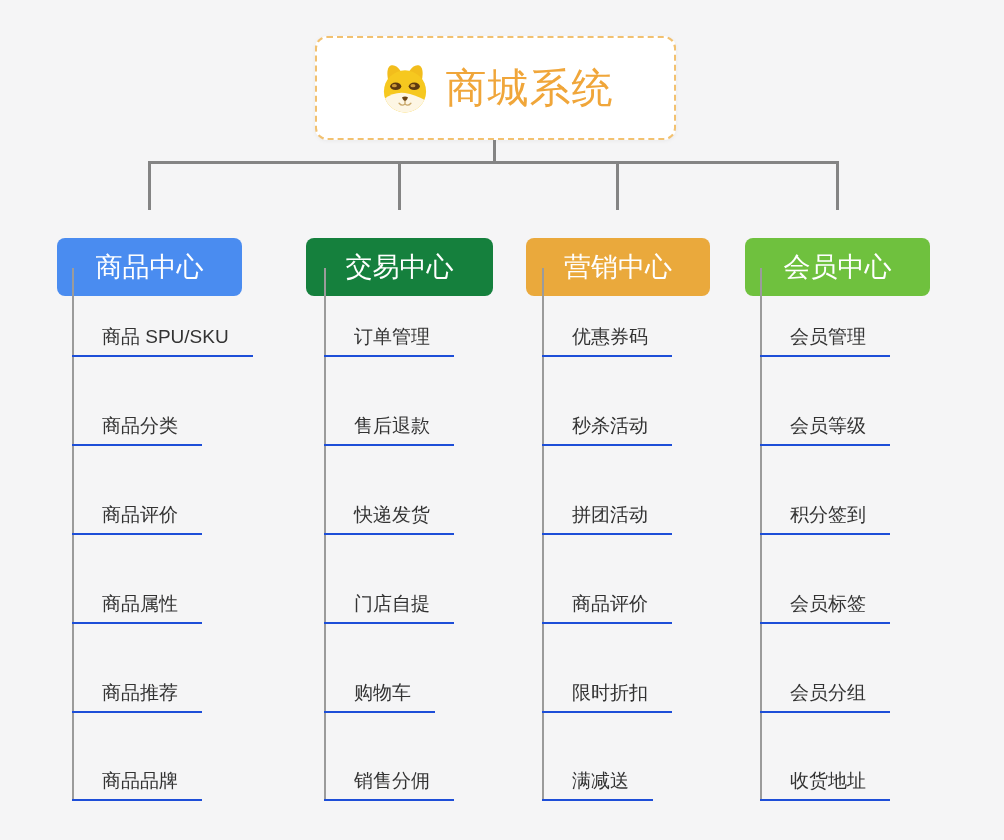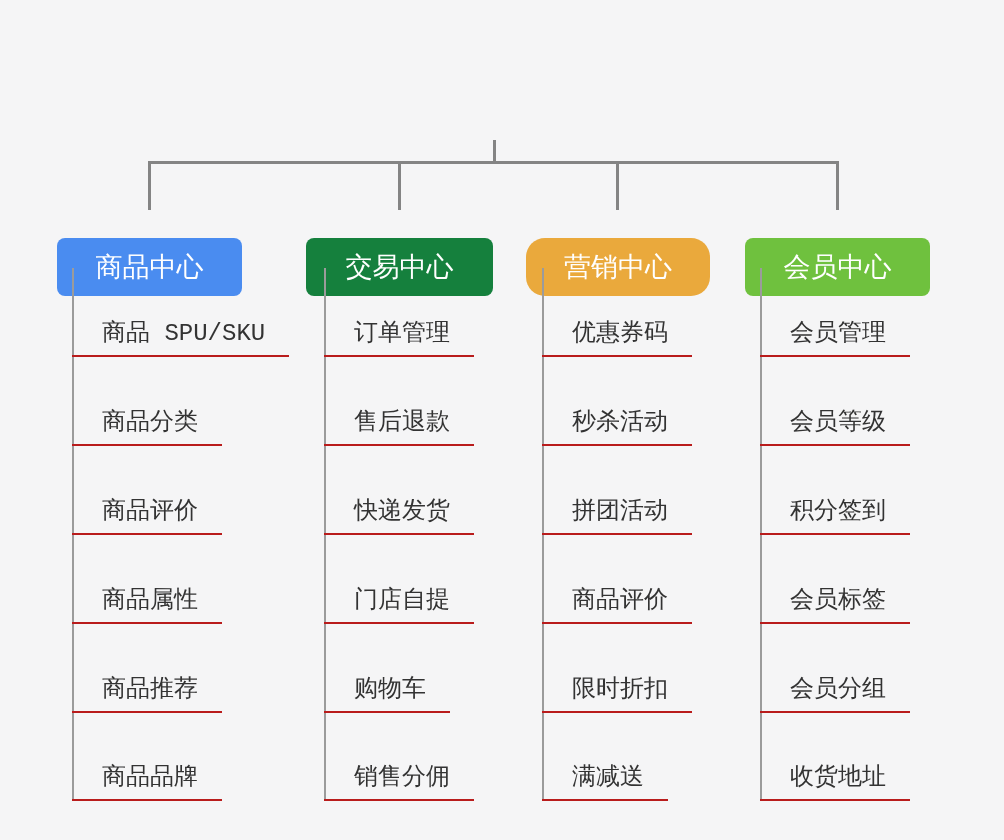--- a/index.html
+++ b/index.html
@@ -38,45 +38,63 @@
   
   .branch{
     position:absolute;top:210px;height:58px;border-radius:8px;
     color:#ffffff;font-size:27px;line-height:1;
     display:flex;align-items:center;justify-content:center;
     white-space:nowrap;
     margin-top:28px;
   }
   .b0{left:57px;width:185px;}
   .b1{left:306px;width:187px;}
-  .b2{left:526px;width:184px;border-radius:19px;}
+  .b2{left:526px;width:184px;}
   .b3{left:745px;width:185px;text-align:right;}
 
   
   .col{position:absolute;top:268px;height:533px;}
   .c0{left:72px;}
   .c1{left:324px;}
   .c2{left:542px;}
   .c3{left:760px;}
   .vline{position:absolute;left:0;top:0;width:2px;height:533px;background:#9b9b9b;}
   .leaf{
     position:absolute;left:0;
     padding:0 24px 6px 30px;
-    border-bottom:2px solid #b91c1c;
-    font-size:24px;line-height:1.2;color:#333333;
-    white-space:nowrap;box-sizing:border-box;font-family:Liberation Mono, monospace;
+    border-bottom:2px solid #1d4ed8;
+    font-size:19px;line-height:1.2;color:#333333;
+    white-space:nowrap;box-sizing:border-box;
   }
   .r0{bottom:444px;} .r1{bottom:355px;} .r2{bottom:266px;}
   .r3{bottom:177px;} .r4{bottom:88px;}  .r5{bottom:0px;}
 </style>
 </head>
 <body>
 
 <div class="canvas">
 
+  <div class="root-node">
+    <svg class="doge" viewBox="0 0 64 64" aria-hidden="true">
+      <path d="M12 23 Q9 7 16 5 Q22 4 27 12 L20 22 Z" fill="#f2bd1c"></path>
+      <path d="M52 23 Q55 7 48 5 Q42 4 37 12 L44 22 Z" fill="#f2bd1c"></path>
+      <circle cx="32" cy="36" r="25" fill="#f6c81f"></circle>
+      <clipPath id="faceClip">
+          <circle cx="32" cy="36" r="25"></circle>
+        </clipPath>
+      <path d="M7 45 Q20 36 32 38 Q44 40 57 47 L57 62 L7 62 Z" fill="#fdf6e4" clip-path="url(#faceClip)"></path>
+      <ellipse cx="21" cy="30" rx="6.6" ry="4.4" fill="#5d3a10"></ellipse>
+      <ellipse cx="43" cy="30" rx="6.6" ry="4.4" fill="#5d3a10"></ellipse>
+      <ellipse cx="19.4" cy="29.2" rx="3" ry="2" fill="#cf9a36"></ellipse>
+      <ellipse cx="41.4" cy="29.2" rx="3" ry="2" fill="#cf9a36"></ellipse>
+      <path d="M28.5 43 Q32 41 35.5 43 Q34 47.5 32 47.5 Q30 47.5 28.5 43 Z" fill="#6b4414"></path>
+      <path d="M32 47.5 L32 51 M25 50 Q28.5 54 32 51 Q35.5 54 39 50" stroke="#c9a86a" stroke-width="1.6" fill="none" stroke-linecap="round"></path>
+    </svg>
+    <span class="root-title">商城系统</span>
+  </div>
 
   <div class="conn root-stub"></div>
   <div class="conn rail"></div>
   <div class="conn drop drop0"></div>
   <div class="conn drop drop1"></div>
   <div class="conn drop drop2"></div>
   <div class="conn drop drop3"></div>
 
   <div class="branch b0" style="background: rgb(74, 140, 240);">商品中心</div>
   <div class="branch b1" style="background: #15803d;">交易中心</div>

